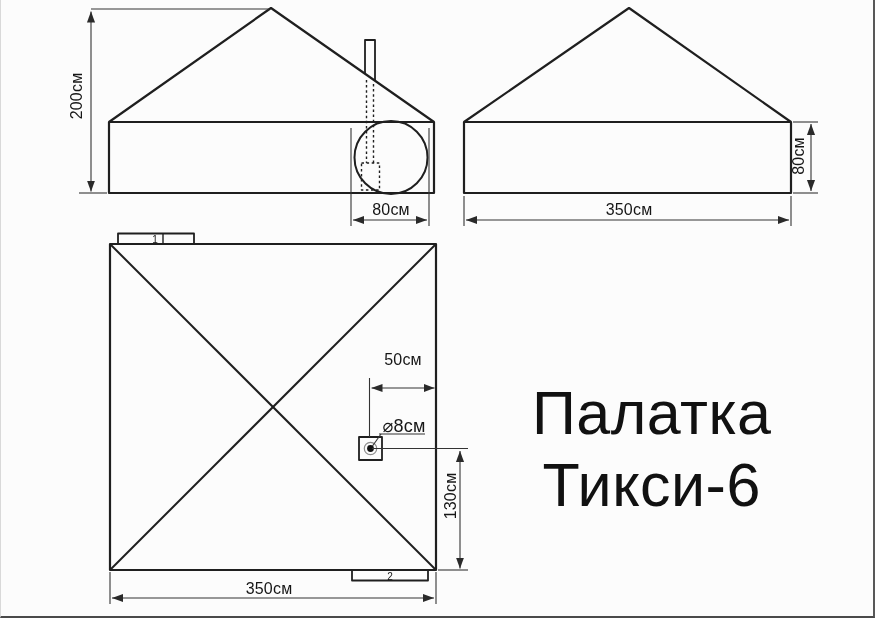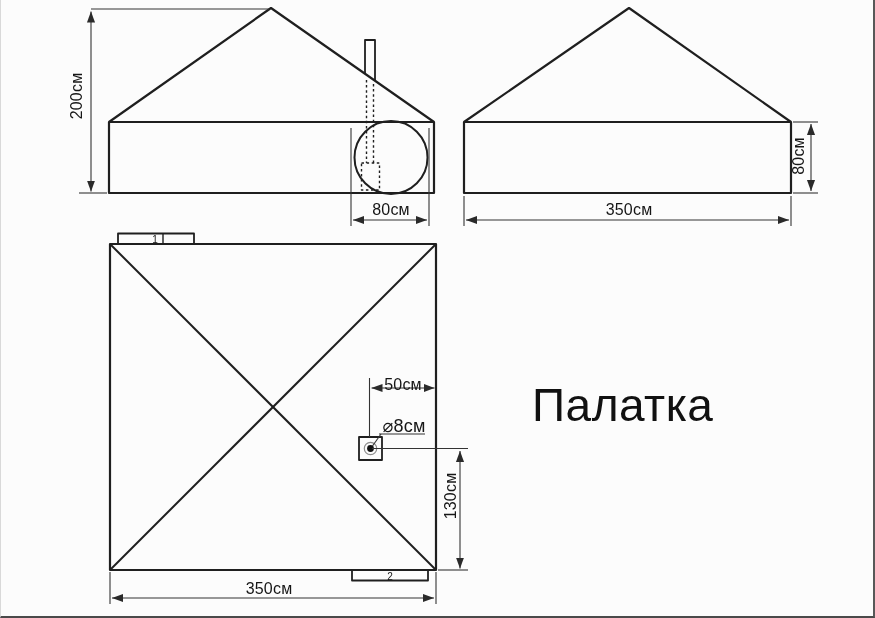--- a/index.html
+++ b/index.html
@@ -22,21 +22,21 @@
     color:#161616;
     white-space:nowrap;
     letter-spacing:0.2px;
   }
   .lbl.rot { transform:translate(-50%,-50%) rotate(-90deg); }
   .lbl.small { font-size:10px; letter-spacing:0; }
   .lbl.dia { font-size:18px; }
   .title {
     position:absolute;
     left:531px; top:378px;
-    font-size:46px;
+    font-size:61px;
     line-height:1.18;
     color:#111;
     letter-spacing:0.5px;
     text-align:center;
   }
   .title span { display:block; }
 </style>
 </head>
 <body>
 
@@ -108,22 +108,23 @@
   </svg>
 
   <span class="lbl rot" style="left:76px; top:96px;">200см</span>
   <span class="lbl" style="left:390px; top:210px;">80см</span>
 
   <span class="lbl" style="left:628px; top:210px;">350см</span>
   <span class="lbl rot" style="left:798px; top:156px;">80см</span>
 
   <span class="lbl small" style="left:154px; top:239px;">1</span>
   <span class="lbl small" style="left:389px; top:575.5px;">2</span>
-  <span class="lbl" style="left:402px; top:385px;">50см</span>
+  <span class="lbl" style="left:402px; top:360px;">50см</span>
   <span class="lbl dia" style="left:403px; top:426px;">⌀8см</span>
   <span class="lbl rot" style="left:450px; top:496px;">130см</span>
   <span class="lbl" style="left:268px; top:589px;">350см</span>
 
   <div class="title">
     <span>Палатка</span>
+    <span>Тикси-6</span>
   </div>
 
 </div>
 
 </body></html>

